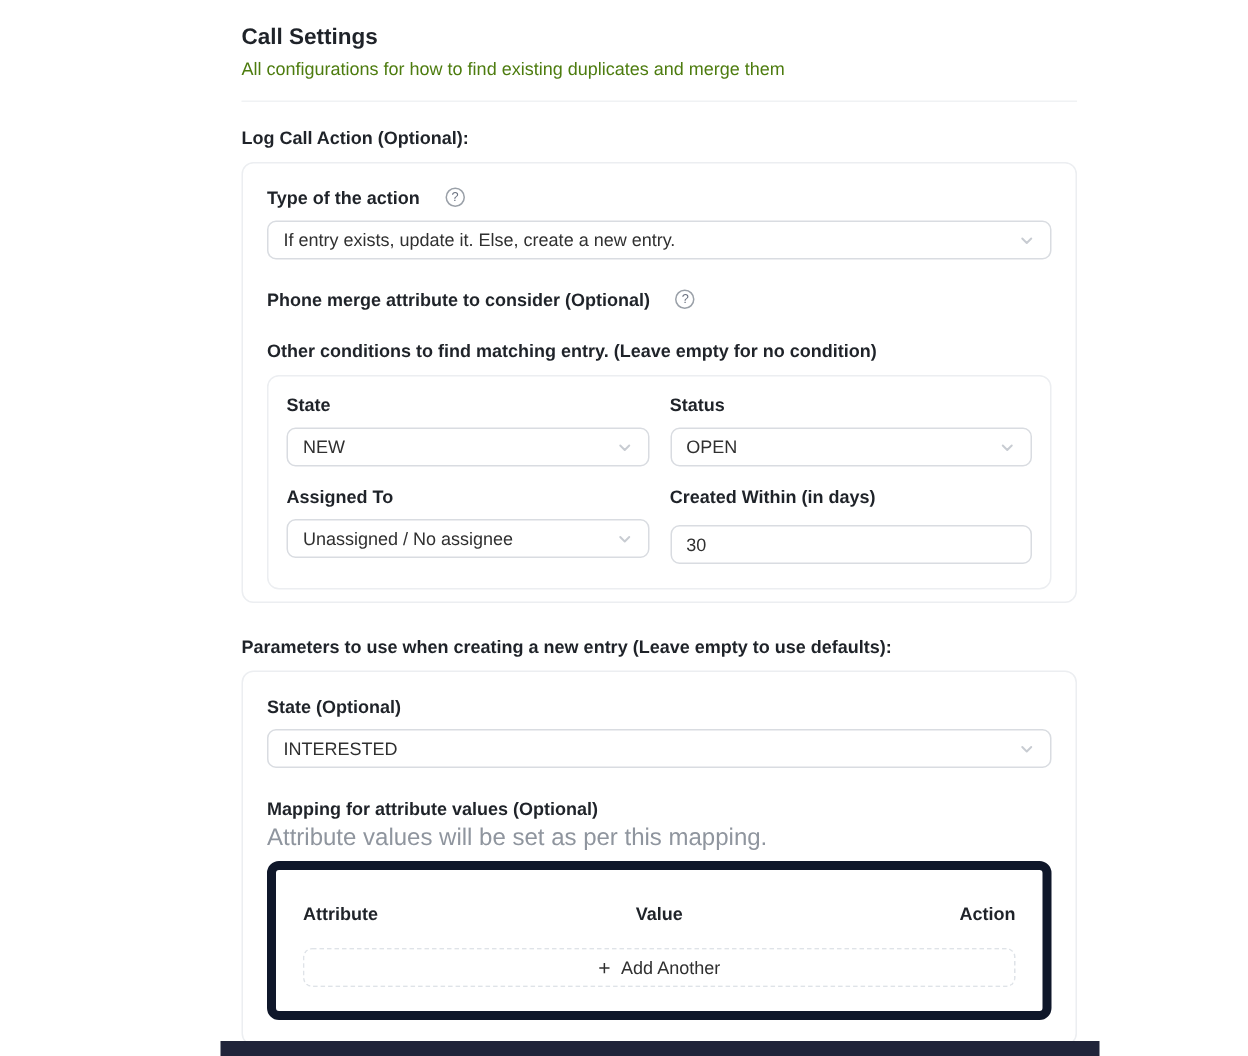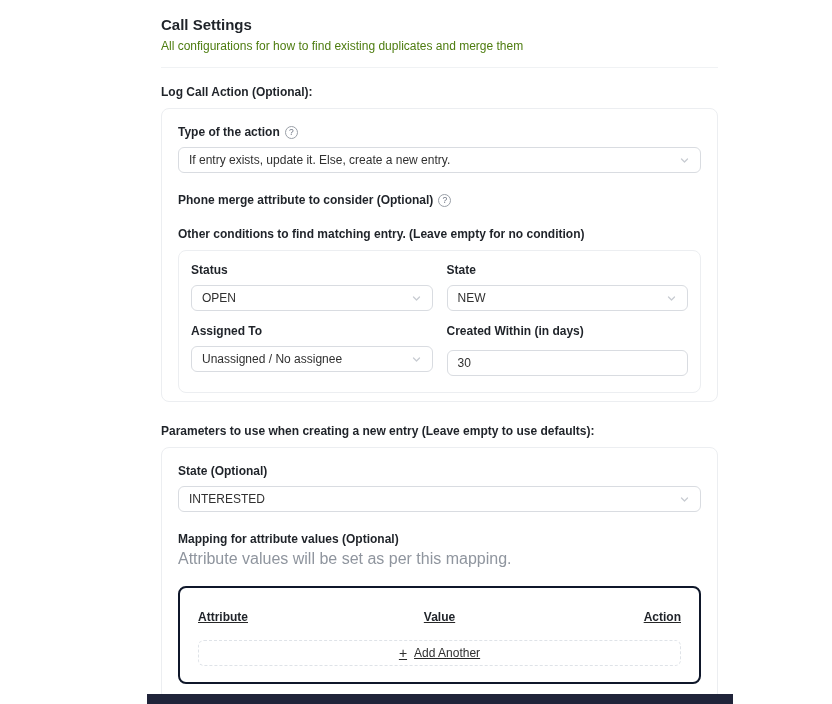--- a/index.html
+++ b/index.html
@@ -12,21 +12,21 @@
   .page-title { font-size: 15px; font-weight: 700; color: #1f2329; }
   .page-subtitle { margin-top: 6px; font-size: 12px; color: #4d7c0f; }
   .divider { margin-top: 14px; border-top: 1px solid #f0f2f4; }
 
   .main { padding: 0 15px; }
   .section-label { margin-top: 17px; font-size: 12px; font-weight: 700; color: #1f2329; }
 
   .card { margin-top: 9px; border: 1px solid #eceef1; border-radius: 8px; padding: 16px; background: #fff; }
   .card.card-1 { padding-bottom: 8px; }
 
-  .field-label { font-size: 12px; font-weight: 700; color: #1f2329; display: flex; align-items: flex-end; gap: 5px; }
+  .field-label { font-size: 12px; font-weight: 700; color: #1f2329; display: flex; align-items: flex-start; gap: 17px; }
   .help-icon { display: inline-flex; align-items: center; justify-content: center;
     width: 13px; height: 13px; border: 1px solid #9aa0a8; border-radius: 50%;
     font-size: 8.5px; font-weight: 400; color: #6b7280; line-height: 1; }
 
   .select, .text-input-wrap {
     margin-top: 8px; height: 26px; border: 1px solid #d9dce1; border-radius: 6px;
     padding: 0 10px; display: flex; align-items: center; justify-content: space-between;
     font-size: 12px; color: #303030; background: #fff; cursor: pointer;
   }
   .select .val { white-space: nowrap; overflow: hidden; text-overflow: ellipsis; }
@@ -39,21 +39,21 @@
   .cond-field.row2 { margin-top: 13px; }
   .cond-field .field-label { font-weight: 700; }
   .text-input-wrap { cursor: text; padding: 0; border: none; height: auto; margin-top: 12px; }
   .text-input {
     width: 100%; height: 26px; border: 1px solid #d9dce1; border-radius: 6px;
     padding: 0 10px; font-size: 12px; color: #303030; outline: none;
     font-family: "Liberation Sans", sans-serif;
   }
 
   .mapping-sub { margin-top: 4px; font-size: 16px; color: #8f959e; }
-  .table-card { margin-top: 18px; border: 2px solid #0f172a; border-radius: 8px; padding: 14px 18px 16px; text-decoration: underline; }
+  .table-card { margin-top: 6px; border: 6px solid #0f172a; border-radius: 8px; padding: 14px 18px 16px; }
   .table-head { display: flex; font-size: 12px; font-weight: 700; color: #1f2329; padding-top: 8px; }
   .th { flex: 1; }
   .th.center { text-align: center; }
   .th.right { text-align: right; }
   .add-btn { margin-top: 16px; height: 26px; border: 1px dashed #dfe3e8; border-radius: 6px;
     display: flex; align-items: center; justify-content: center; gap: 7px;
     font-size: 12px; color: #303030; cursor: pointer; background: #fff; width: 100%;
     font-family: "Liberation Sans", sans-serif; }
   .plus { font-size: 14px; font-weight: 400; line-height: 1; color: #303030; }
 
@@ -96,35 +96,35 @@
         </div>
 
         <div class="field-label spacer-20">
           <span>Other conditions to find matching entry. (Leave empty for no condition)</span>
         </div>
 
         <div class="nested-card">
           <div class="cond-grid">
 
             <div class="cond-field">
-              <div class="field-label">Status</div>
+              <div class="field-label">State</div>
               <div class="select">
-                <span class="val">OPEN</span>
+                <span class="val">NEW</span>
                 <span class="chevron">
                   <svg width="11" height="11" viewBox="0 0 11 11">
                       <polyline points="2.5,4 5.5,7 8.5,4" fill="none" stroke="#c8ccd2" stroke-width="1.3" stroke-linecap="round" stroke-linejoin="round"></polyline>
                     </svg>
                 </span>
               </div>
             </div>
 
             <div class="cond-field">
-              <div class="field-label">State</div>
+              <div class="field-label">Status</div>
               <div class="select">
-                <span class="val">NEW</span>
+                <span class="val">OPEN</span>
                 <span class="chevron">
                   <svg width="11" height="11" viewBox="0 0 11 11">
                       <polyline points="2.5,4 5.5,7 8.5,4" fill="none" stroke="#c8ccd2" stroke-width="1.3" stroke-linecap="round" stroke-linejoin="round"></polyline>
                     </svg>
                 </span>
               </div>
             </div>
 
             <div class="cond-field row2">
               <div class="field-label">Assigned To</div>

